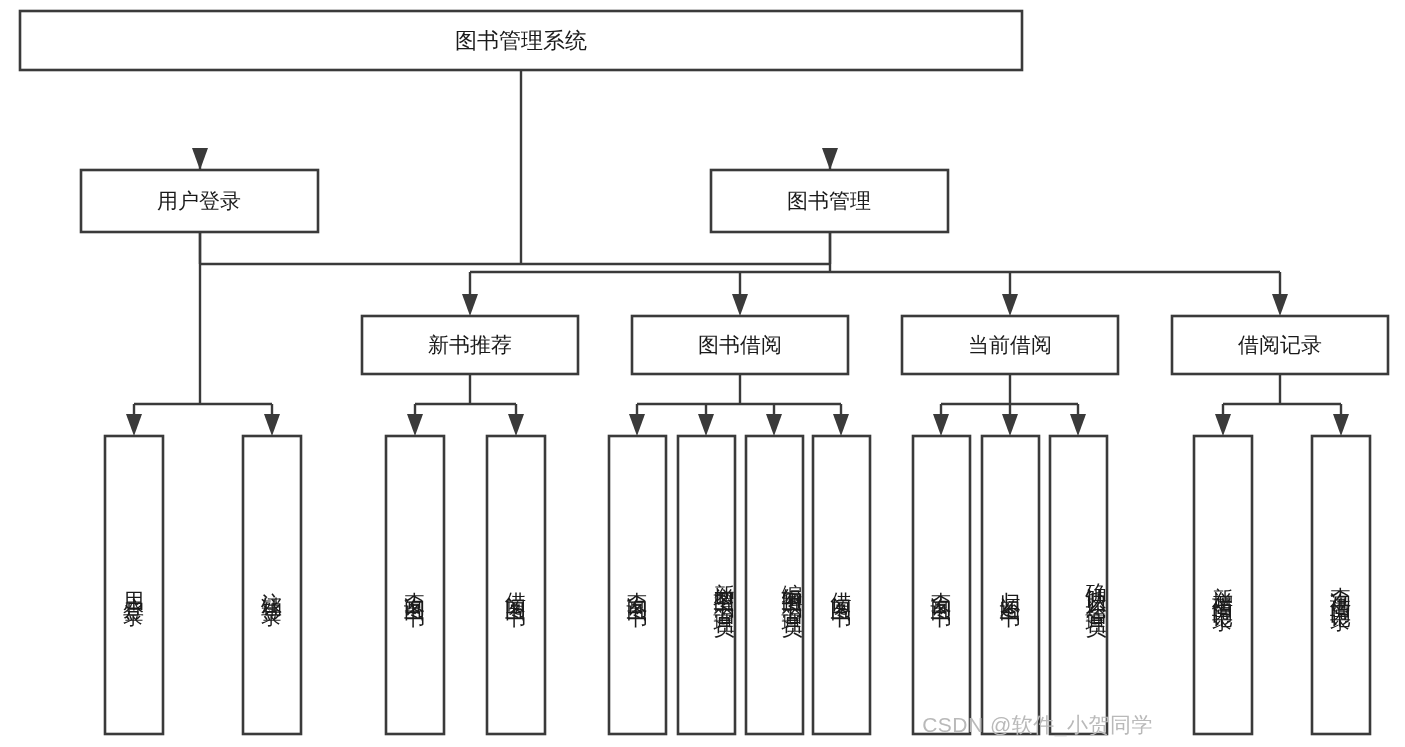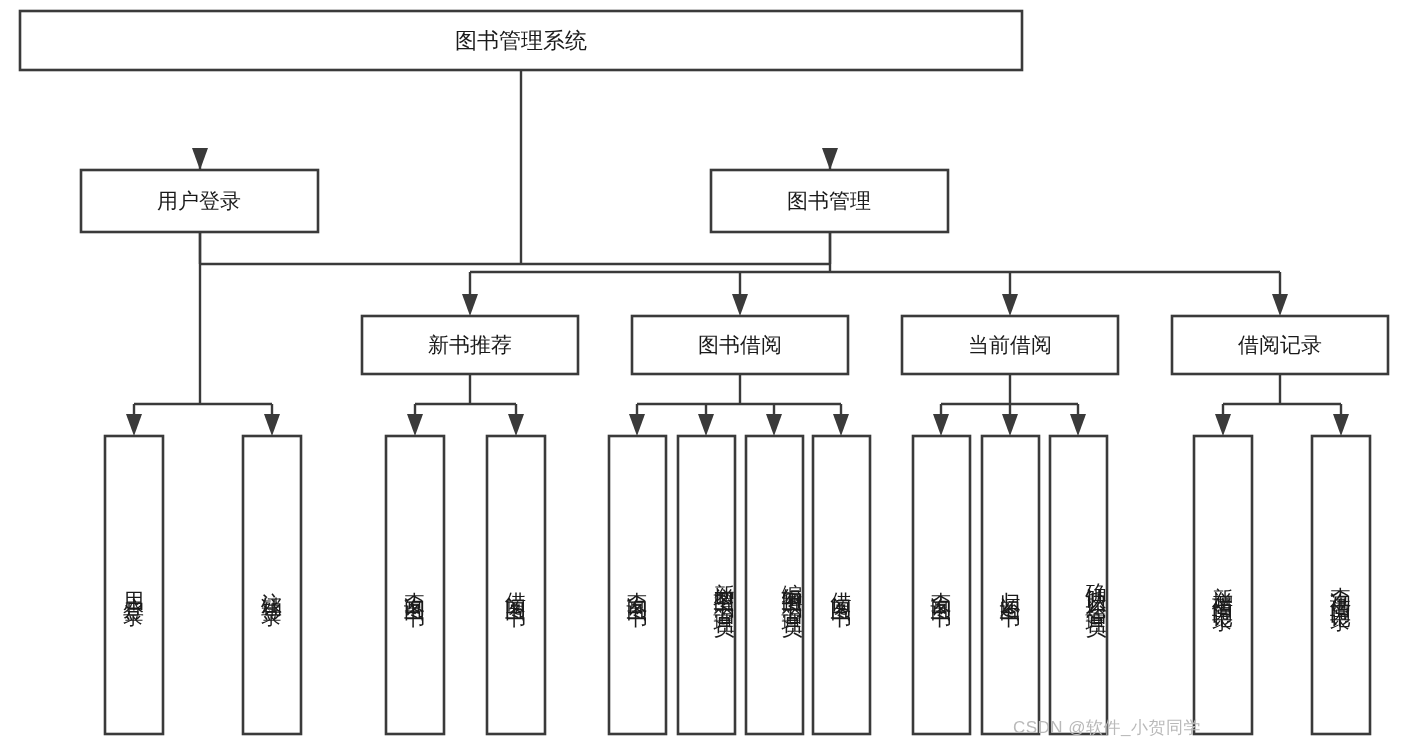--- a/index.html
+++ b/index.html
@@ -11,21 +11,20 @@
     width: 1405px;
     height: 747px;
     font-family: "Liberation Sans", "DejaVu Sans", sans-serif;
     overflow: hidden;
   }
   #diagram-root {
     position: relative;
     width: 1163px;
     height: 747px;
     background: #ffffff;
-    padding-left: 48px;
   }
   svg.diagram {
     position: absolute;
     top: 0;
     left: 0;
     width: 1405px;
     height: 747px;
   }
   .node-box {
     fill: #ffffff;
@@ -68,21 +67,21 @@
     justify-content: center;
     text-align: center;
     white-space: nowrap;
     pointer-events: none;
   }
   .watermark {
     position: absolute;
     right: 10px;
     bottom: 8px;
     font-family: "Liberation Sans", "DejaVu Sans", sans-serif;
-    font-size: 17px;
+    font-size: 21px;
     color: #b9b9b9;
     letter-spacing: 0.5px;
     white-space: nowrap;
   }
 </style>
 </head>
 <body>
 
 <div id="diagram-root">
 

